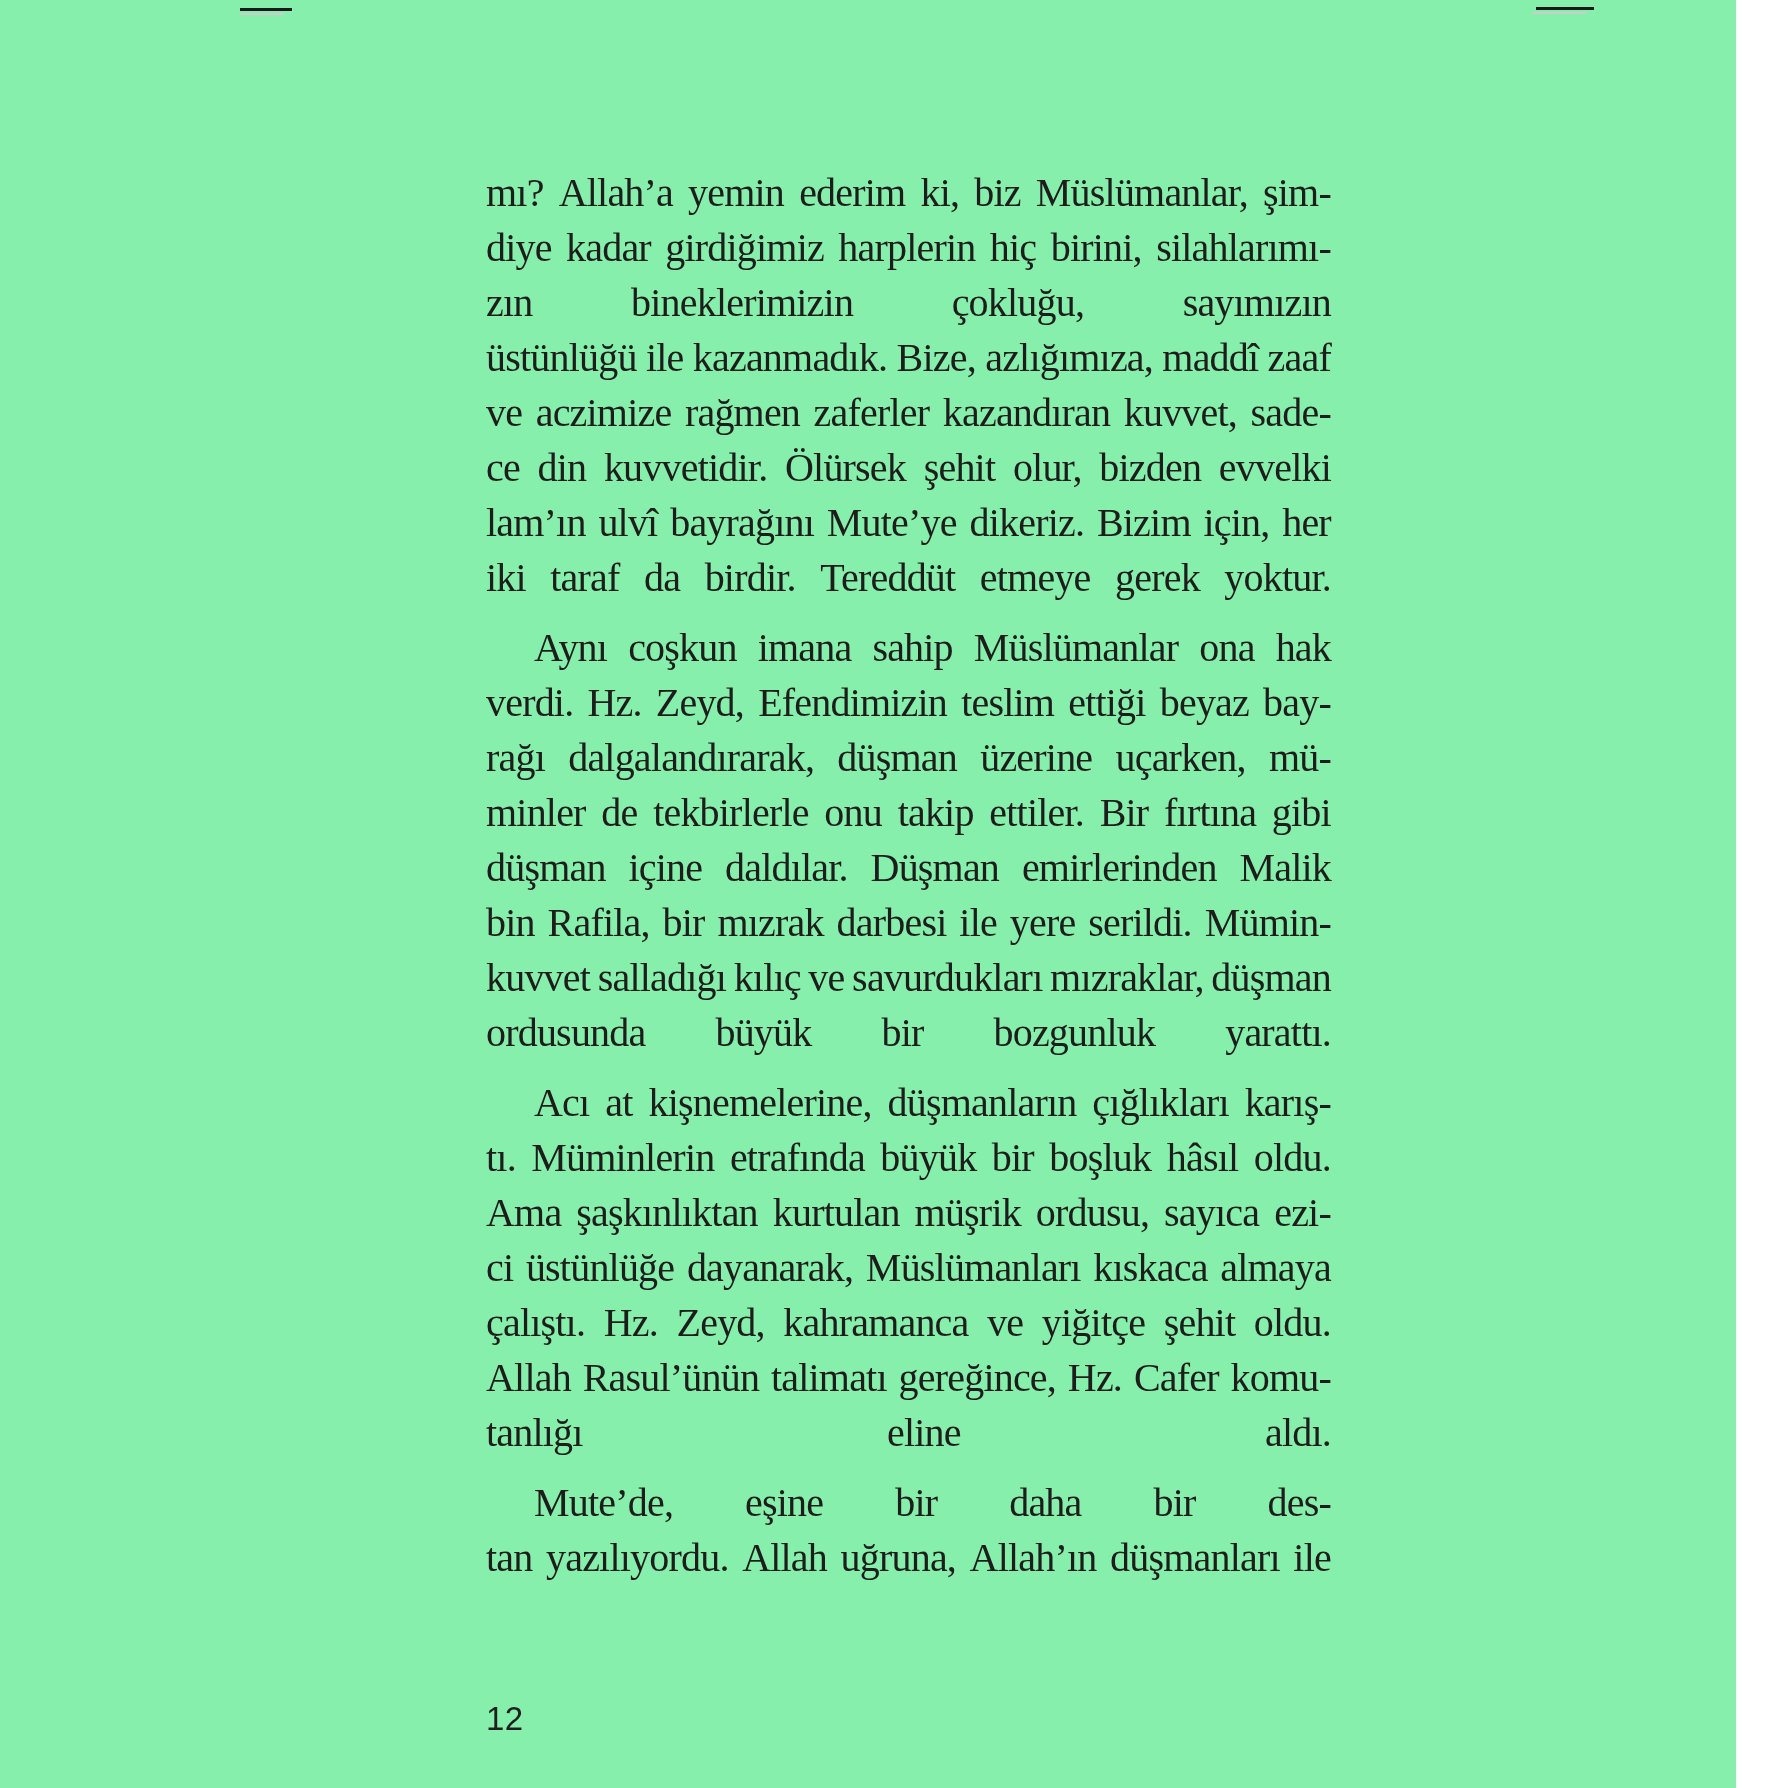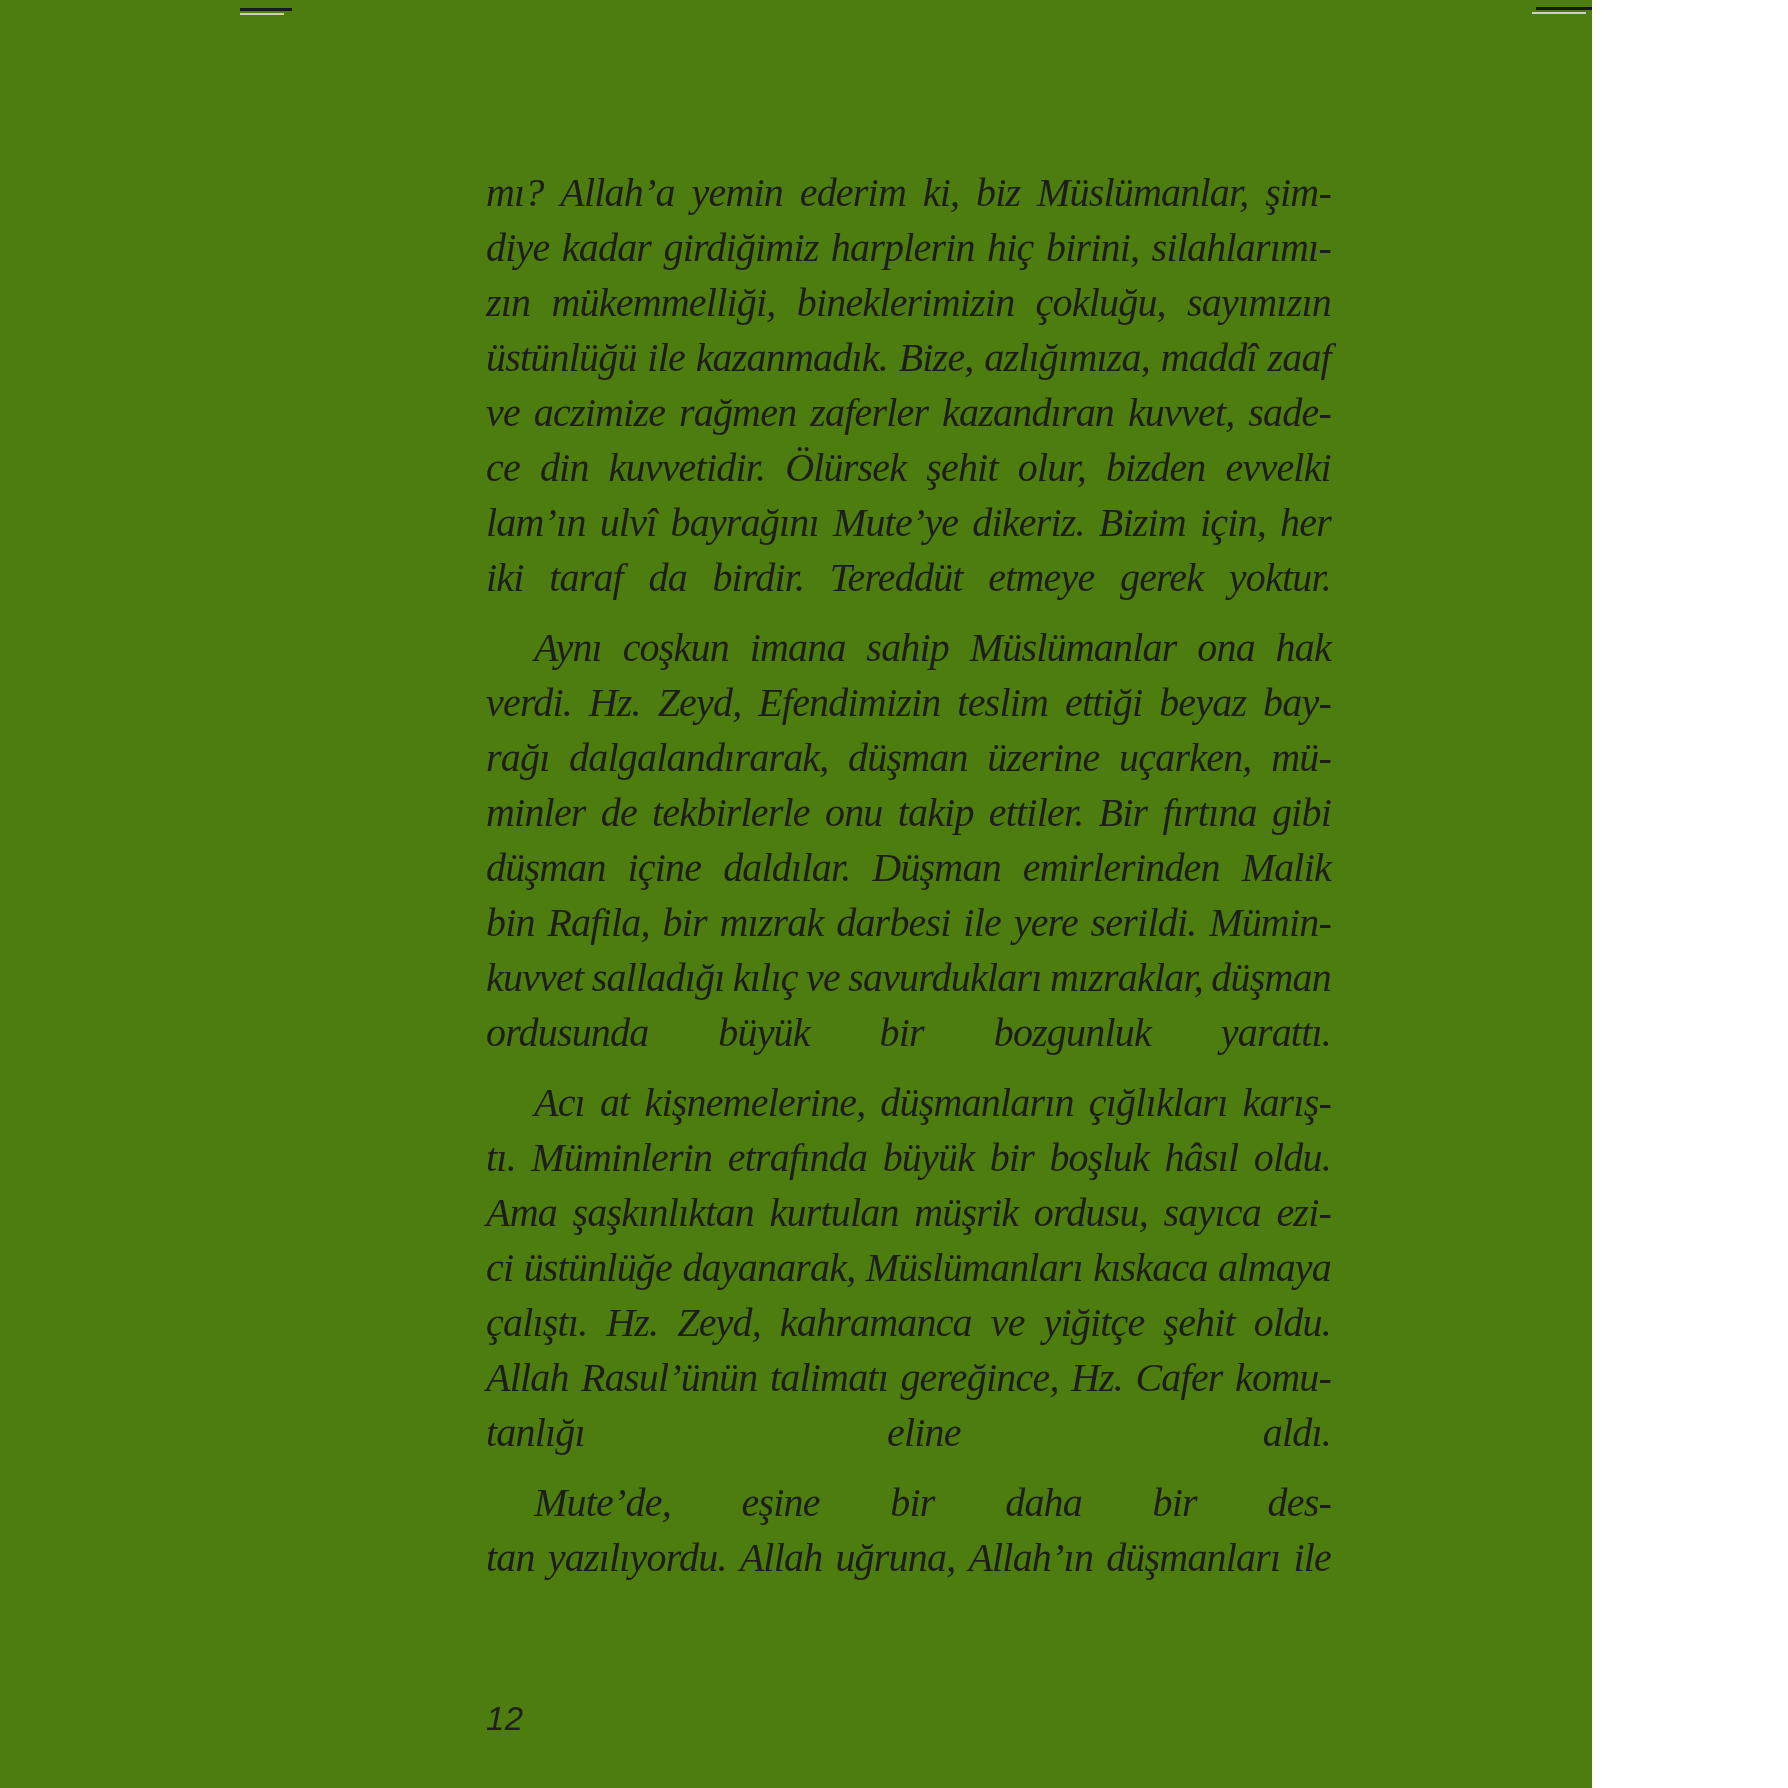--- a/index.html
+++ b/index.html
@@ -1,24 +1,23 @@
 <!DOCTYPE html>
 <html><head>
 <meta charset="utf-8">
 <style>
   html, body { margin: 0; padding: 0; background: #ffffff; }
   .page {
     position: relative;
-    width: 1592px;
+    width: 1736px;
     height: 1788px;
-    background: #4d7c0f;
+    background: #86efac;
     overflow: hidden;
     font-family: "Liberation Serif", serif;
     color: #1d1d1b;
-    font-style: italic;
   }
   .mark { position: absolute; }
   .mark .bar-dark  { display: block; height: 3px; background: #191919; }
   .mark .bar-light { display: block; height: 2px; background: #cccccc; margin-top: 2px; }
   .mark-left  { left: 240px;  top: 8px; width: 52px; }
   .mark-left .bar-light  { width: 44px; }
   .mark-right { left: 1536px; top: 7px; width: 58px; }
   .mark-right .bar-light { width: 54px; margin-left: -4px; }
   .text-block {
     position: absolute;
@@ -81,21 +80,20 @@
           <span>diye</span>
           <span>kadar</span>
           <span>girdiğimiz</span>
           <span>harplerin</span>
           <span>hiç</span>
           <span>birini,</span>
           <span>silahlarımı-</span>
         </div>
         <div class="line">
           <span>zın</span>
-          <span>mükemmelliği,</span>
           <span>bineklerimizin</span>
           <span>çokluğu,</span>
           <span>sayımızın</span>
         </div>
         <div class="line">
           <span>üstünlüğü</span>
           <span>ile</span>
           <span>kazanmadık.</span>
           <span>Bize,</span>
           <span>azlığımıza,</span>

